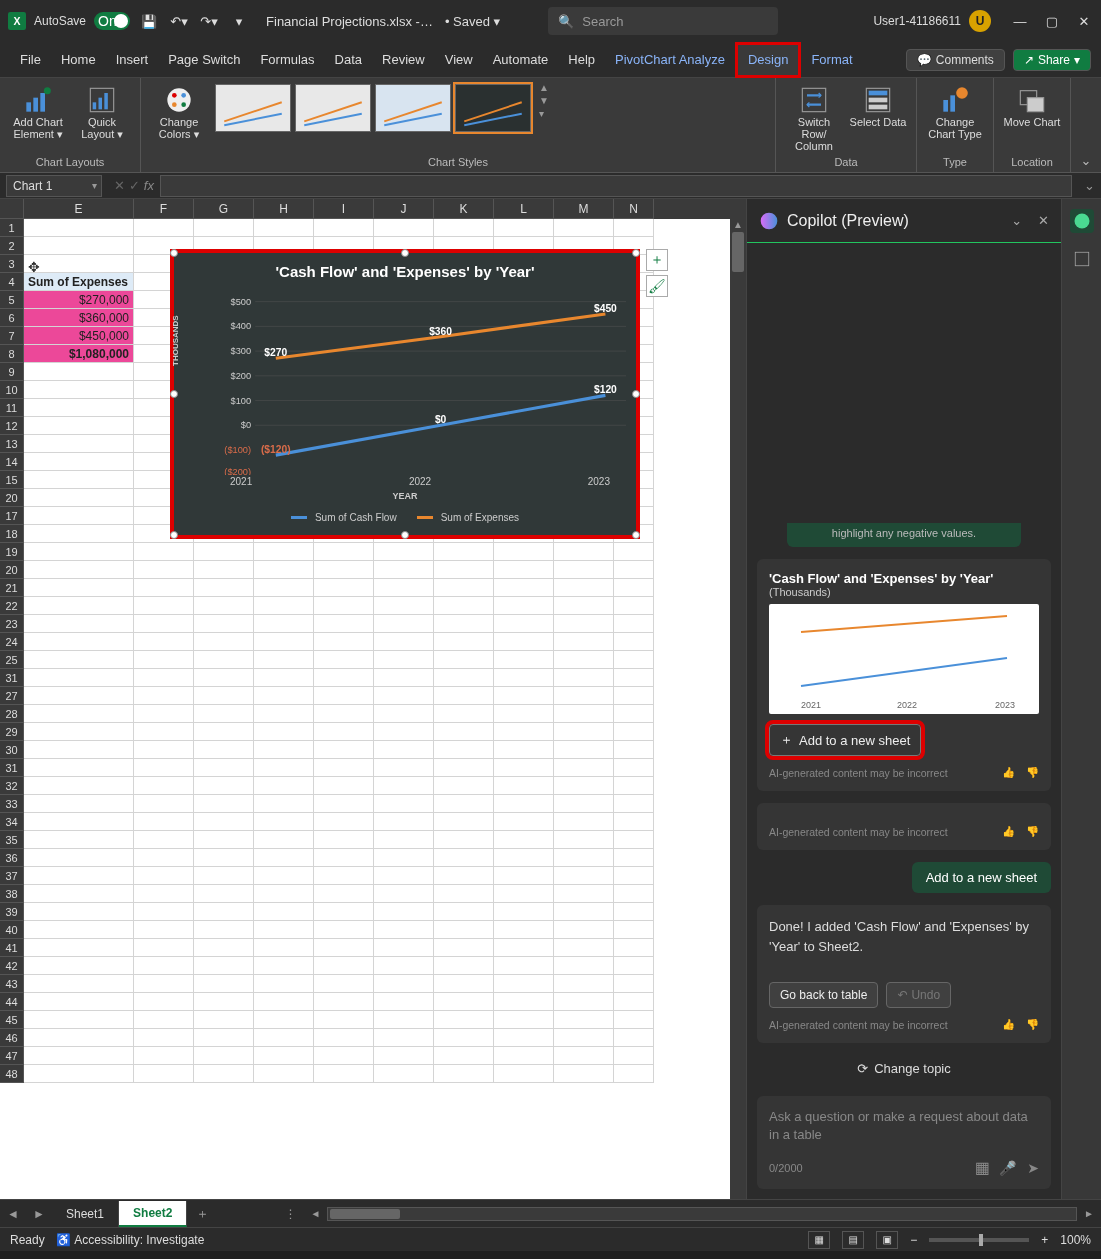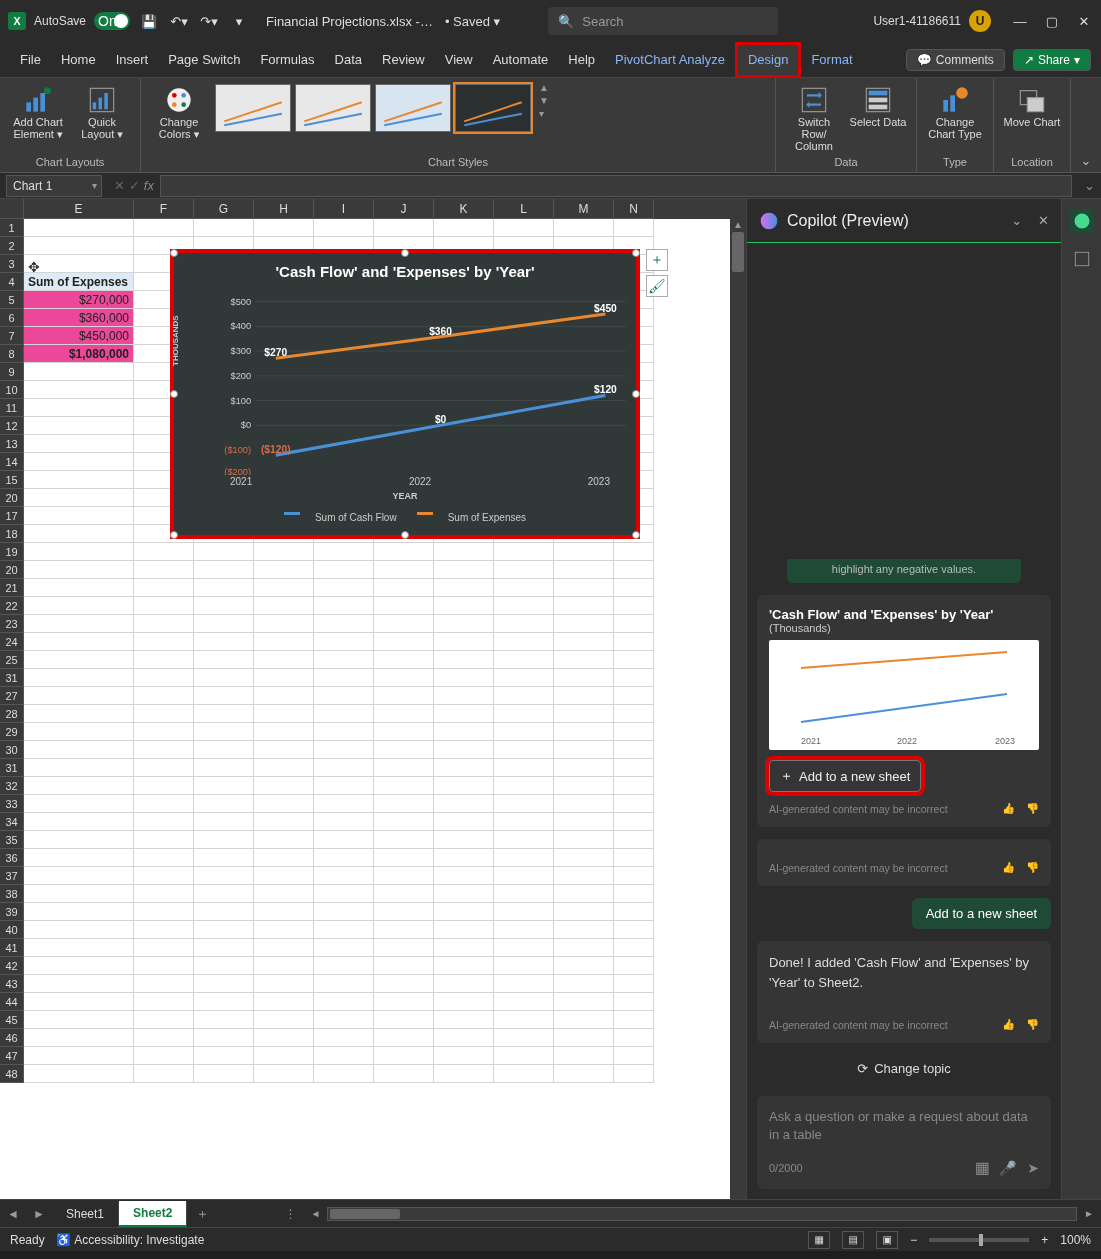--- a/index.html
+++ b/index.html
@@ -64,21 +64,21 @@
   .cell.total { font-weight: bold; justify-content: flex-end; }
   
   .chart-box { position: absolute; left: 170px; top: 50px; width: 470px; height: 290px; border: 4px solid #d00; background: #303838; }
   .chart-inner { position: relative; width: 100%; height: 100%; }
   .sel-handle { position: absolute; width: 8px; height: 8px; background: #fff; border: 1px solid #888; border-radius: 50%; }
   .chart-title { color: #fff; font-size: 15px; font-weight: bold; text-align: center; padding: 10px 0 4px 0; }
   .chart-plot { position: absolute; left: 40px; right: 10px; top: 36px; bottom: 60px; }
   .y-label { position: absolute; left: -3px; top: 40%; transform: rotate(-90deg); transform-origin: left top; color: #ccc; font-size: 8px; font-weight: bold; }
   .x-label { position: absolute; bottom: 34px; left: 50%; transform: translateX(-50%); color: #ccc; font-size: 9px; font-weight: bold; }
   .legend-row { position: absolute; bottom: 12px; left: 0; right: 0; display: flex; justify-content: center; gap: 20px; color: #ccc; font-size: 10px; }
-  .legend-item { display: flex; align-items: flex-start; gap: 15px; }
+  .legend-item { display: flex; align-items: center; gap: 8px; }
   .legend-swatch { width: 16px; height: 3px; }
   .chart-btns { position: absolute; right: -4px; top: -4px; transform: translateX(100%); display: flex; flex-direction: column; gap: 4px; padding-left: 6px; }
   .chart-btn { width: 22px; height: 22px; background: #fff; border: 1px solid #aaa; display: flex; align-items: center; justify-content: center; font-size: 14px; color: #107c41; cursor: pointer; }
   
   .sheet-scroll { position: absolute; right: 0; top: 20px; bottom: 0; width: 16px; background: #3a3a3a; }
   .sheet-scroll-thumb { width: 12px; height: 40px; background: #666; margin: 2px auto; border-radius: 2px; }
   .cursor-icon { position: absolute; left: 4px; top: 40px; font-size: 14px; color: #333; }
   
   .right-rail { width: 40px; background: #383838; border-left: 1px solid #444; display: flex; flex-direction: column; align-items: center; padding-top: 10px; gap: 14px; }
   .rail-btn { width: 24px; height: 24px; cursor: pointer; display: flex; align-items: center; justify-content: center; }
@@ -1103,20 +1103,27 @@
           <span>AI-generated content may be incorrect</span>
           <div class="cp-thumbs">
             <span>👍</span>
             <span>👎</span>
           </div>
         </div>
       </div>
       <div class="cp-user-msg">Add to a new sheet</div>
       <div class="cp-card">
         <div style="line-height:1.5;margin-bottom:26px">Done! I added 'Cash Flow' and 'Expenses' by 'Year' to Sheet2.</div>
+        <div style="display:flex;gap:8px">
+          <div class="cp-action-btn">Go back to table</div>
+          <div class="cp-action-btn disabled">
+              <span>↶</span>
+              <span>Undo</span>
+            </div>
+        </div>
         <div class="cp-disclaimer">
           <span>AI-generated content may be incorrect</span>
           <div class="cp-thumbs">
             <span>👍</span>
             <span>👎</span>
           </div>
         </div>
       </div>
       <div class="cp-change-topic">
         <span>⟳</span>

